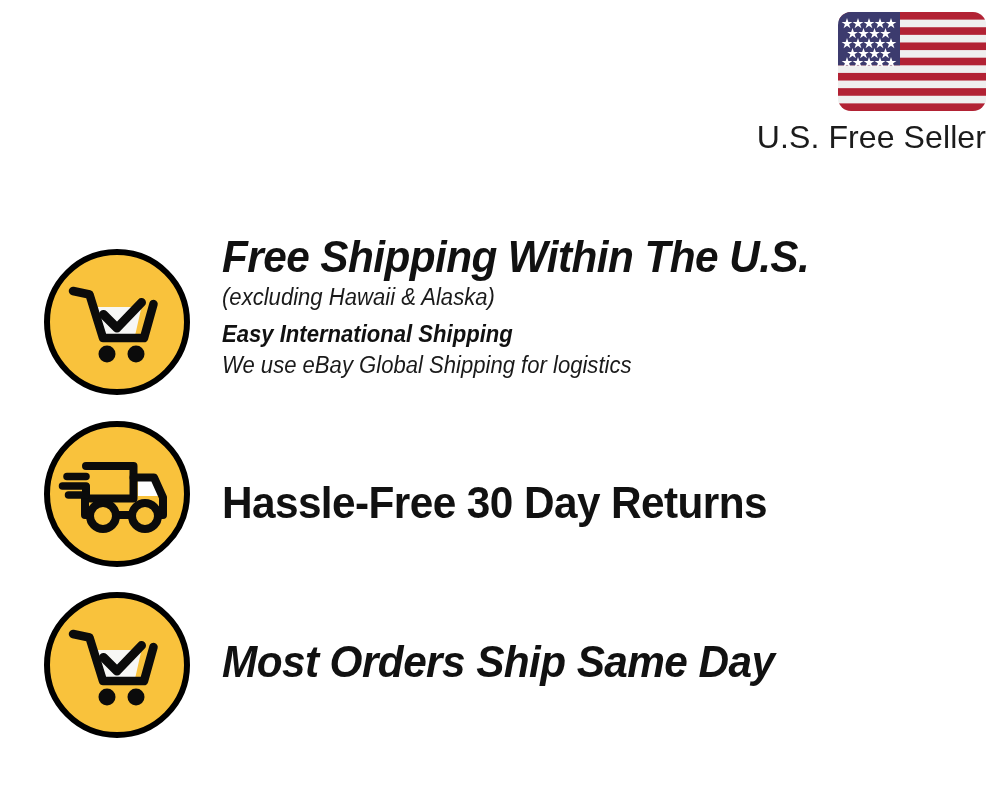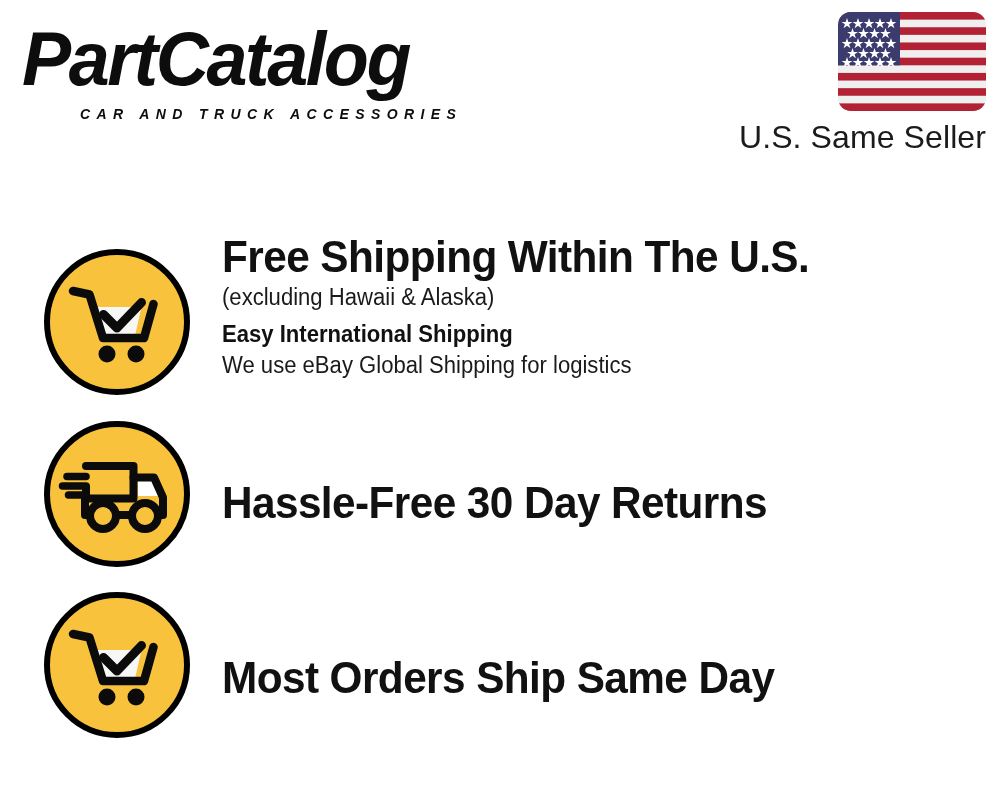--- a/index.html
+++ b/index.html
@@ -128,41 +128,37 @@
     line-height: 31px;
     color: #111111;
     transform: scaleX(0.96);
     transform-origin: left center;
     white-space: nowrap;
   }
 
   
   #feature-shipping       { top: 246px; }
   #feature-shipping .badge      { top: 0px; }
-  #feature-shipping .feature-text { top: -14px; }
+  #feature-shipping .feature-text { top: -14px; font-style: italic; }
 
   #feature-returns        { top: 418px; }
   #feature-returns .badge       { top: 0px; }
   #feature-returns .feature-text { top: 60px; }
 
   #feature-sameday        { top: 589px; }
   #feature-sameday .badge       { top: 0px; }
-  #feature-sameday .feature-text { top: 64px; }
+  #feature-sameday .feature-text { top: 48px; font-style: italic; }
 
   .gap-2 { height: 6px; }
 </style>
 </head>
 <body>
 
 <div id="page">
 
-  <div class="logo-block">
-    <div class="logo-wordmark">PartCatalog</div>
-    <div class="logo-tagline">CAR AND TRUCK ACCESSORIES</div>
-  </div>
 
   <div class="flag-wrap">
     <svg class="flag-svg" viewBox="0 0 148 99" xmlns="http://www.w3.org/2000/svg" aria-hidden="true">
       <rect x="0" y="0" width="148" height="99" fill="#EFEFEF"></rect>
       <g fill="#B22234">
         <rect x="0" y="0" width="148" height="7.62"></rect>
         <rect x="0" y="15.23" width="148" height="7.62"></rect>
         <rect x="0" y="30.46" width="148" height="7.62"></rect>
         <rect x="0" y="45.69" width="148" height="7.62"></rect>
         <rect x="0" y="60.92" width="148" height="7.62"></rect>
@@ -201,21 +197,21 @@
           <polygon points="9,45 10.35,48.9 14.4,48.9 11.1,51.3 12.4,55.2 9,52.8 5.6,55.2 6.9,51.3 3.6,48.9 7.65,48.9"></polygon>
           <polygon points="20,45 21.35,48.9 25.4,48.9 22.1,51.3 23.4,55.2 20,52.8 16.6,55.2 17.9,51.3 14.6,48.9 18.65,48.9"></polygon>
           <polygon points="31,45 32.35,48.9 36.4,48.9 33.1,51.3 34.4,55.2 31,52.8 27.6,55.2 28.9,51.3 25.6,48.9 29.65,48.9"></polygon>
           <polygon points="42,45 43.35,48.9 47.4,48.9 44.1,51.3 45.4,55.2 42,52.8 38.6,55.2 39.9,51.3 36.6,48.9 40.65,48.9"></polygon>
           <polygon points="53,45 54.35,48.9 58.4,48.9 55.1,51.3 56.4,55.2 53,52.8 49.6,55.2 50.9,51.3 47.6,48.9 51.65,48.9"></polygon>
         </g>
       </g>
     </svg>
   </div>
 
-  <div class="seller-label">U.S. Same Seller</div>
+  <div class="seller-label">U.S. Free Seller</div>
 
   <div class="feature" id="feature-shipping">
     <div class="badge">
       <svg viewBox="0 0 152 152" xmlns="http://www.w3.org/2000/svg" aria-hidden="true">
         <circle cx="76" cy="76" r="70" fill="#F9C23C" stroke="#000000" stroke-width="6"></circle>
         <polygon points="53.5,61 100.5,61 93.5,92 60.5,92" fill="#F7F7F5"></polygon>
         <g fill="none" stroke="#0b0b0b" stroke-width="8.5" stroke-linecap="round" stroke-linejoin="round">
           <path d="M32 45 L48.5 48.5 L62 92 L103 92 L112.5 58"></path>
         </g>
         <g fill="none" stroke="#0b0b0b" stroke-width="9" stroke-linecap="round" stroke-linejoin="round">

